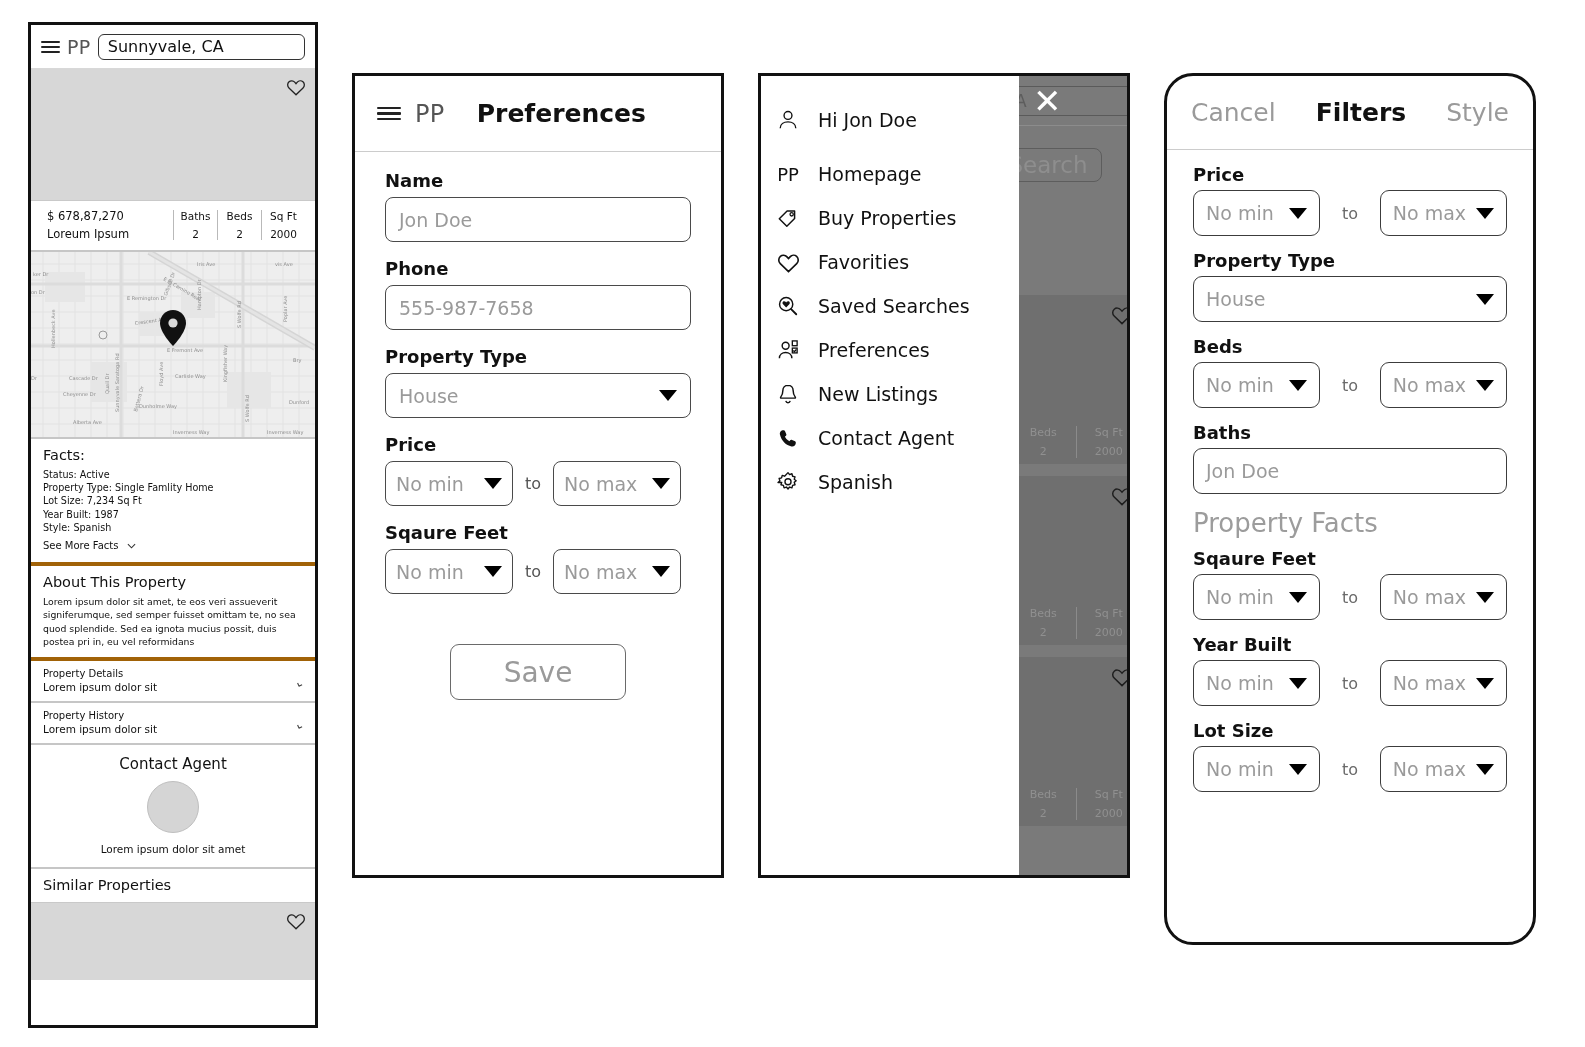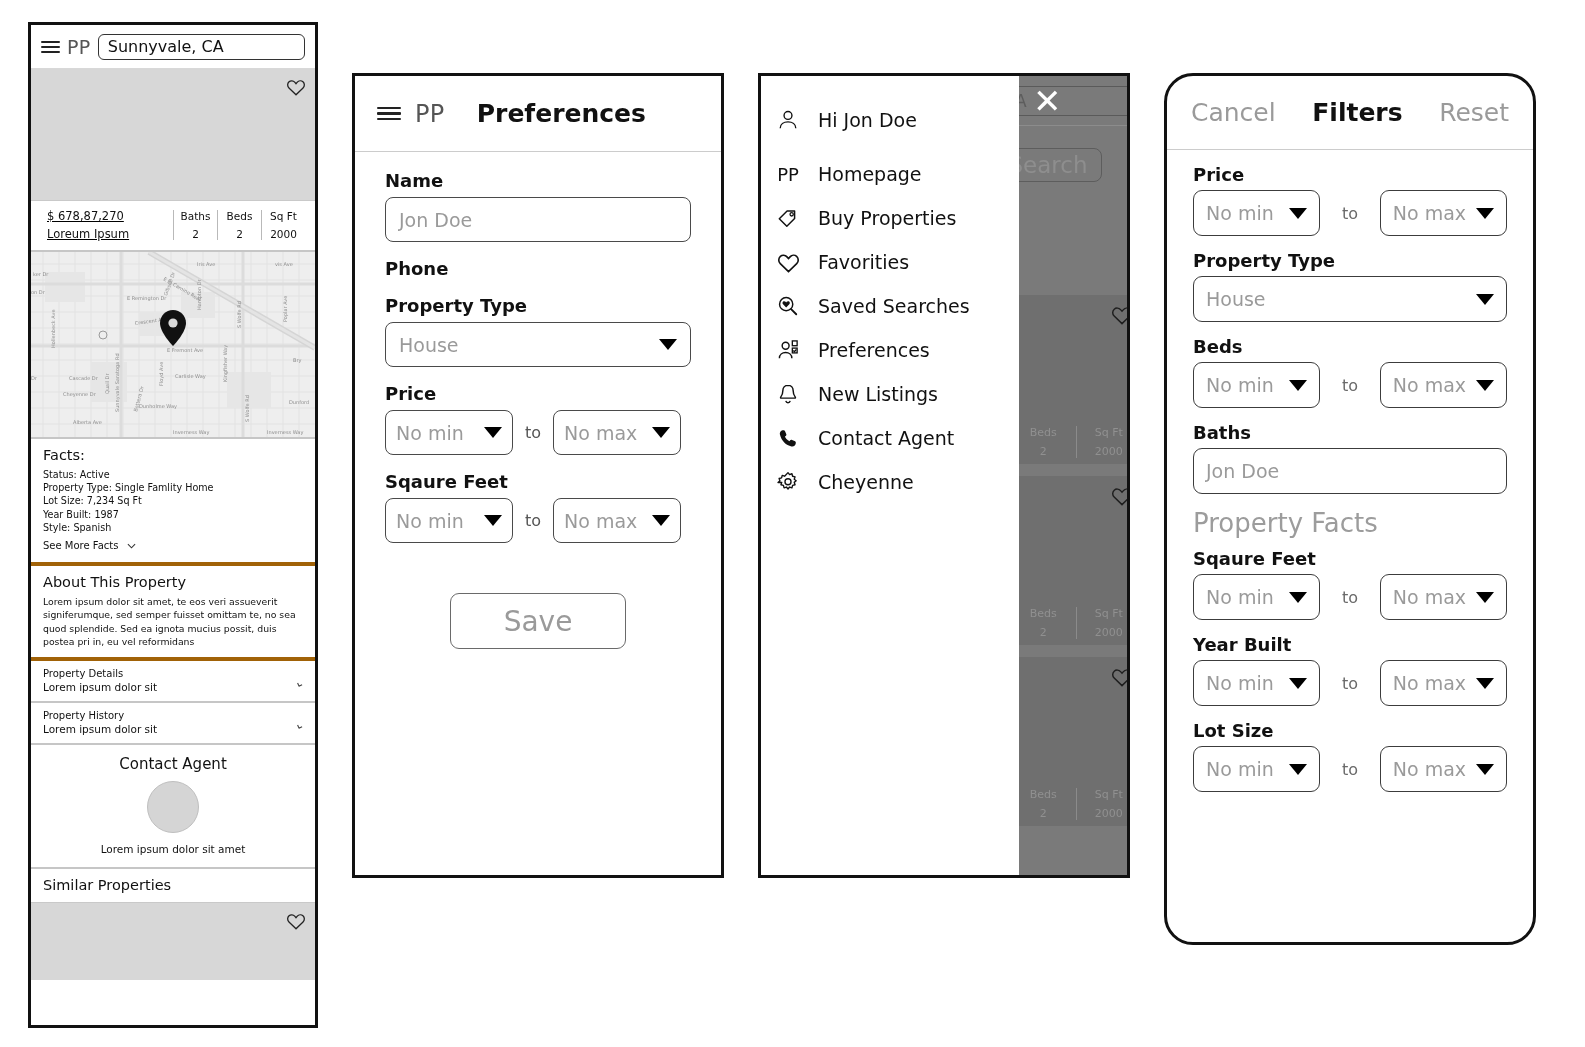--- a/index.html
+++ b/index.html
@@ -39,21 +39,21 @@
   .hero-img {
     height: 132px; background: #d7d7d7; position: relative;
     border-bottom: 1px solid #c9c9c9;
   }
   .heart { position: absolute; right: 9px; top: 9px; }
 
   .stats-row {
     display: flex; align-items: center; padding: 8px 10px 9px 16px;
     border-bottom: 2px solid #c6c6c6;
   }
-  .stats-price { flex: 1; text-decoration: underline; }
+  .stats-price { flex: 1; }
   .stats-price .line1 { font-size: 11.5px; color: #111; margin-bottom: 4px; }
   .stats-price .line2 { font-size: 11.5px; color: #111; }
   .stat-cell {
     width: 44px; text-align: center; border-left: 1px solid #b9b9b9;
     padding: 0 2px;
   }
   .stat-cell:first-of-type { border-left: none; }
   .stat-cell .sl { font-size: 10.5px; color: #111; margin-bottom: 6px; }
   .stat-cell .sv { font-size: 10.5px; color: #111; }
 
@@ -347,20 +347,21 @@
     </div>
 
     <div class="form-body">
       <div class="row-gap">
         <div class="field-label">Name</div>
         <div class="txt-input">Jon Doe</div>
       </div>
 
       <div class="row-gap">
         <div class="field-label">Phone</div>
+        <div class="txt-input">555-987-7658</div>
       </div>
 
       <div class="row-gap">
         <div class="field-label">Property Type</div>
         <div class="sel">
           <span>House</span>
           <span class="caret"></span>
         </div>
       </div>
 
@@ -544,30 +545,30 @@
         <span>Contact Agent</span>
       </div>
 
       <div class="menu-item">
         <span class="mi-icon">
           <svg width="22" height="22" viewBox="0 0 24 24">
               <path d="M12 1.8l1.7 2.1 2.6-.9.7 2.7 2.7.7-.9 2.6 2.1 1.7-2.1 1.7.9 2.6-2.7.7-.7 2.7-2.6-.9-1.7 2.1-1.7-2.1-2.6.9-.7-2.7-2.7-.7.9-2.6L1.1 12.5l2.1-1.7-.9-2.6 2.7-.7.7-2.7 2.6.9z" fill="none" stroke="#111" stroke-width="1.5" stroke-linejoin="round"></path>
               <circle cx="12" cy="11.7" r="3.3" fill="none" stroke="#111" stroke-width="1.5"></circle>
             </svg>
         </span>
-        <span>Cheyenne</span>
+        <span>Spanish</span>
       </div>
     </div>
   </div>
 
   <div class="panel" id="panel-filters">
     <div class="p4-topbar">
       <span class="p4-side">Cancel</span>
       <span class="p4-title">Filters</span>
-      <span class="p4-side">Reset</span>
+      <span class="p4-side">Style</span>
     </div>
 
     <div class="f-body">
       <div class="f-gap">
         <div class="f-label">Price</div>
         <div class="f-pair">
           <div class="f-sel">
             <span>No min</span>
             <span class="caret"></span>
           </div>

